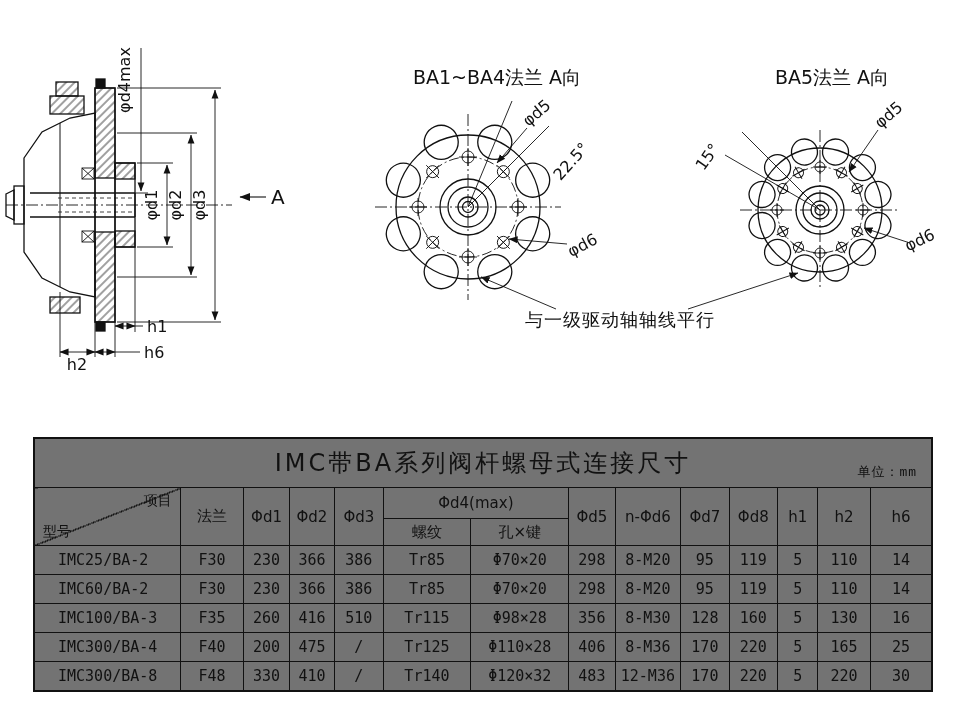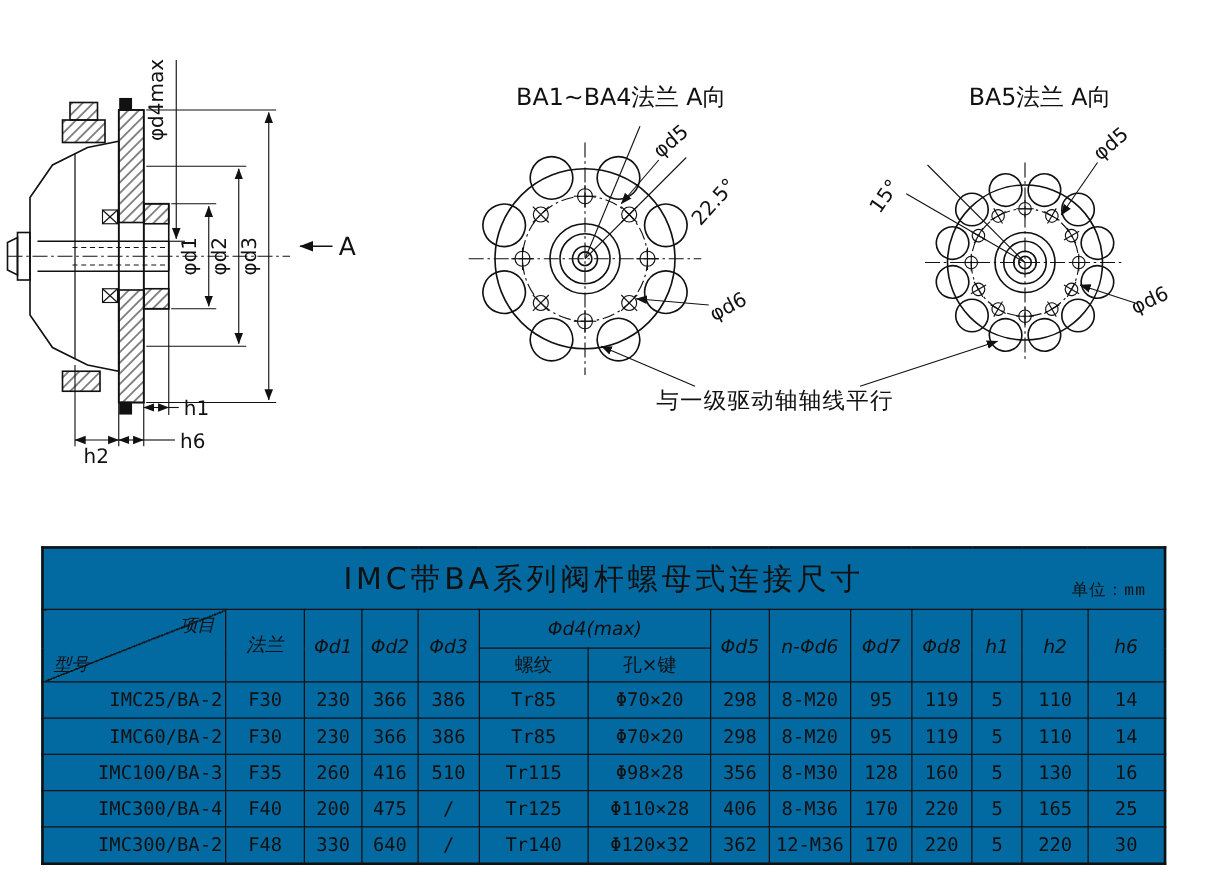--- a/index.html
+++ b/index.html
@@ -6,31 +6,31 @@
   body{
     width:966px;height:710px;background:#ffffff;position:relative;overflow:hidden;
     font-family:"DejaVu Sans", sans-serif;color:#111;
   }
   svg text{font-family:"DejaVu Sans", sans-serif;fill:#111;stroke:none;}
   .dimlab{font-size:16px;}
   .biglab{font-size:19px;}
   .callout{font-size:18px;letter-spacing:1px;}
 
   .table-wrap{position:absolute;left:33px;top:437px;}
-  table{border-collapse:collapse;table-layout:fixed;width:900px;border:2px solid #111;background:#0369a1;}
+  table{border-collapse:collapse;table-layout:fixed;width:900px;border:2px solid #111;background:#737373;}
   td{border:1px solid #111;text-align:center;font-size:15px;padding:0 2px;
      font-family:"DejaVu Sans Mono", monospace;overflow:hidden;white-space:nowrap;}
   tr.title-row td{height:48px;border-bottom:1.5px solid #111;}
   .title-wrap{position:relative;width:100%;height:100%;display:flex;align-items:center;justify-content:center;}
   .tbl-title{font-family:"DejaVu Sans", sans-serif;font-size:24px;letter-spacing:3px;font-weight:500;}
   .unit-note{position:absolute;right:12px;bottom:6px;font-size:13px;font-family:Liberation Mono, monospace;letter-spacing:1px;}
-  tr.hdr1 td{height:30px;font-family:"DejaVu Sans", sans-serif;font-style:italic;}
+  tr.hdr1 td{height:30px;font-family:"DejaVu Sans", sans-serif;}
   tr.hdr2 td{height:26px;font-family:"DejaVu Sans", sans-serif;}
   tr.data td{height:28px;}
-  td.model{text-align:right;padding-left:23px;}
+  td.model{text-align:left;padding-left:23px;}
   td.corner{position:relative;padding:0;
     background:linear-gradient(to bottom right, transparent calc(50% - 0.6px), #111 calc(50% - 0.6px), #111 calc(50% + 0.6px), transparent calc(50% + 0.6px));}
   .corner-top{position:absolute;top:4px;right:8px;font-size:14px;font-family:"DejaVu Sans", sans-serif;}
   .corner-bottom{position:absolute;bottom:4px;left:8px;font-size:14px;font-family:"DejaVu Sans", sans-serif;margin-top:32px;}
 </style>
 </head>
 <body>
 
 <svg width="966" height="430" viewBox="0 0 966 430" style="position:absolute;left:0;top:0;">
   <defs>
@@ -422,28 +422,28 @@
         <td>Φ110×28</td>
         <td>406</td>
         <td>8-M36</td>
         <td>170</td>
         <td>220</td>
         <td>5</td>
         <td>165</td>
         <td>25</td>
       </tr>
       <tr class="data">
-        <td class="model">IMC300/BA-2</td>
+        <td class="model">IMC300/BA-8</td>
         <td>F48</td>
         <td>330</td>
-        <td>640</td>
+        <td>410</td>
         <td>/</td>
         <td>Tr140</td>
         <td>Φ120×32</td>
-        <td>362</td>
+        <td>483</td>
         <td>12-M36</td>
         <td>170</td>
         <td>220</td>
         <td>5</td>
         <td>220</td>
         <td>30</td>
       </tr>
     </tbody>
   </table>
 </div>

